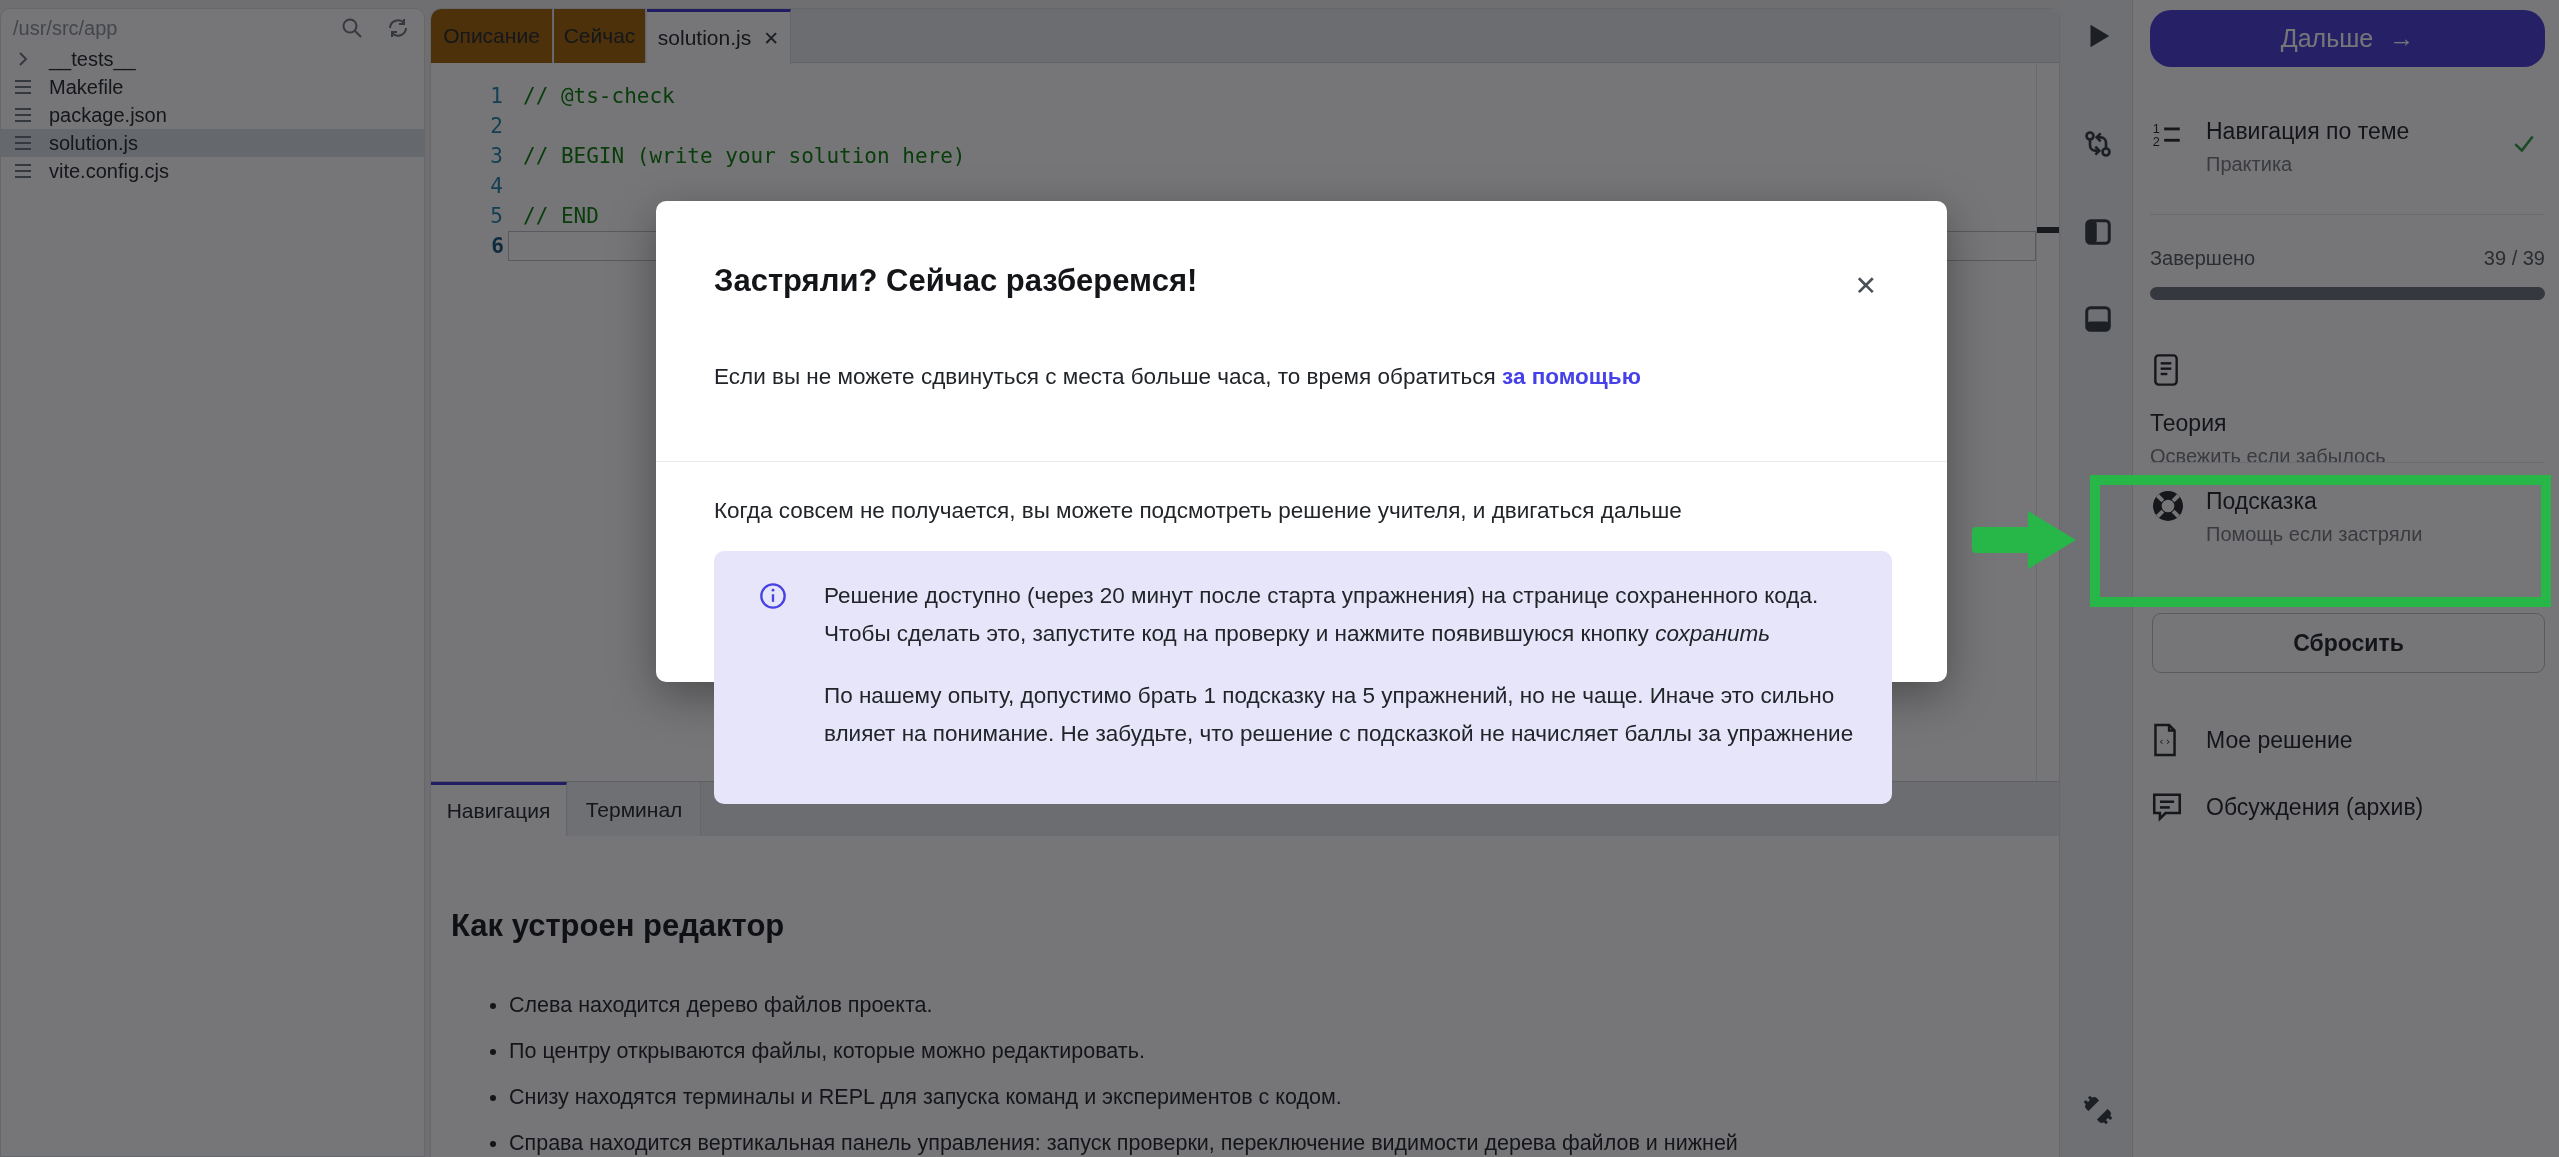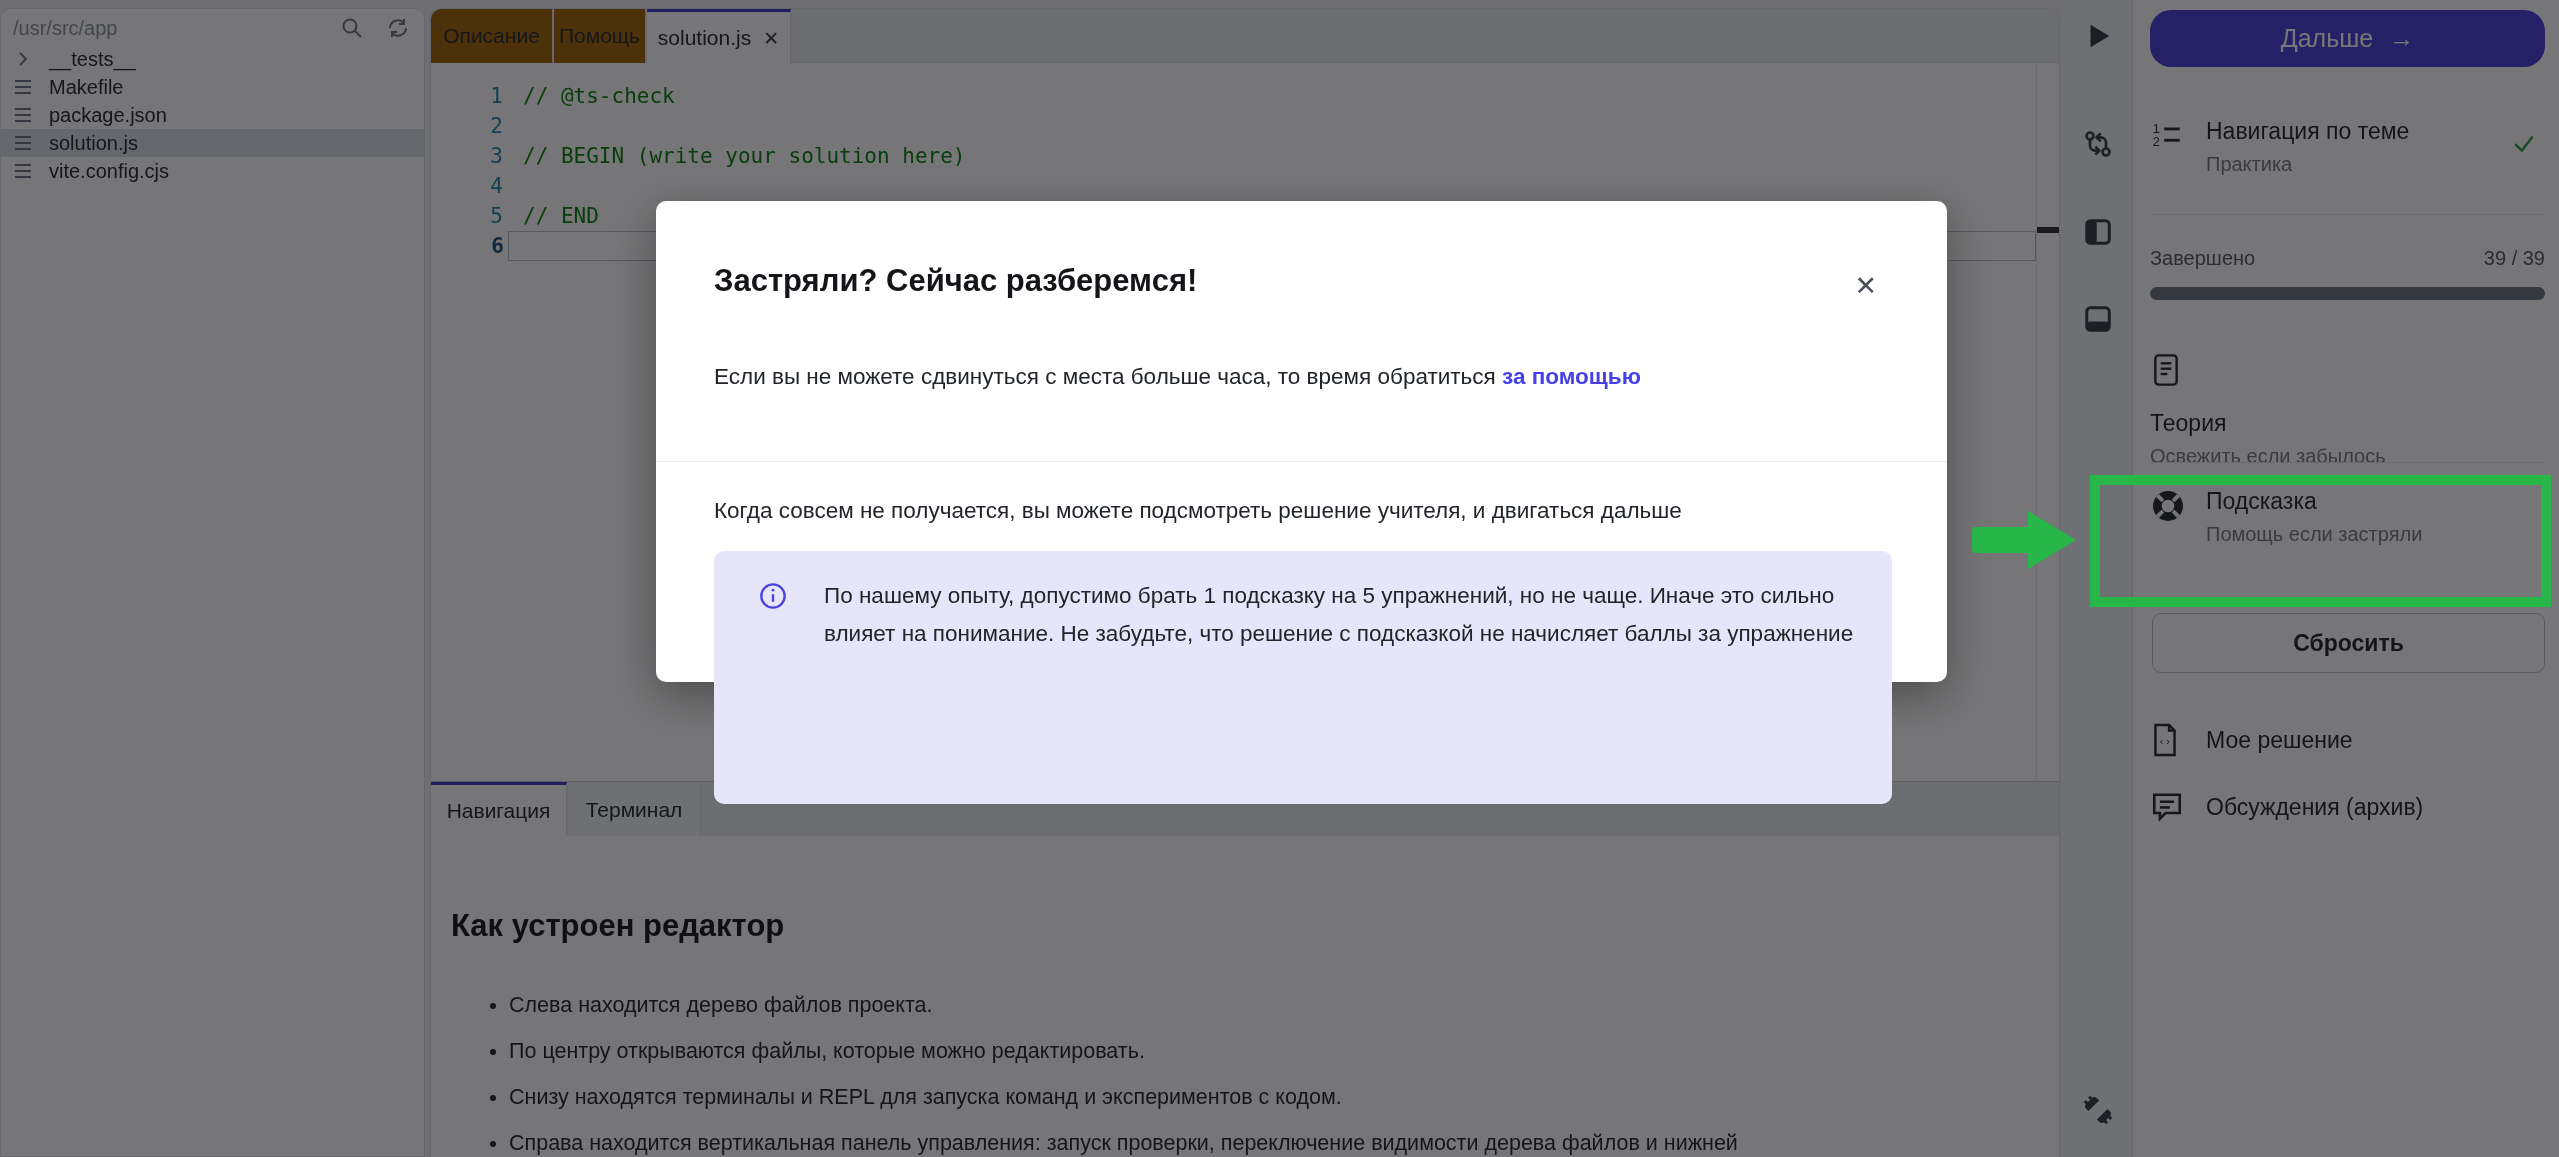--- a/index.html
+++ b/index.html
@@ -157,21 +157,21 @@
     <span>vite.config.cjs</span>
   </div>
 </div>
 
 <div class="abs editor-panel">
   <div class="tabbar">
     <div class="tab" style="left:0; width:122px; border-radius:10px 0 0 0;">
       <span>Описание</span>
     </div>
     <div class="tab" style="left:123px; width:92px;">
-      <span>Помощь</span>
+      <span>Сейчас</span>
     </div>
     <div class="tab active" style="left:216px; width:144px;">
       <span>solution.js</span>
       <span class="close-x">✕</span>
     </div>
   </div>
 
   <div class="code-area">
     <div class="code-line" style="top:17px;">
         <span class="line-num">1</span>
@@ -371,20 +371,21 @@
   <div class="modal-p2">Когда совсем не получается, вы можете подсмотреть решение учителя, и двигаться дальше</div>
   <div class="note-box">
     <span class="note-icon">
       <svg width="28" height="28" viewBox="0 0 24 24" fill="none" stroke="currentColor" stroke-width="2">
           <circle cx="12" cy="12" r="10"></circle>
           <line x1="12" y1="10.5" x2="12" y2="17"></line>
           <circle cx="12" cy="7" r="1.2" fill="currentColor" stroke="none"></circle>
         </svg>
     </span>
     <div class="note-text">
+      <p><span>Решение доступно (через 20 минут после старта упражнения) на странице сохраненного кода. Чтобы сделать это, запустите код на проверку и нажмите появившуюся кнопку </span><i>сохранить</i></p>
       <p>По нашему опыту, допустимо брать 1 подсказку на 5 упражнений, но не чаще. Иначе это сильно влияет на понимание. Не забудьте, что решение с подсказкой не начисляет баллы за упражнение</p>
     </div>
   </div>
 </div>
 
 <div class="abs anno-box"></div>
 <div class="abs anno-arrow">
   <svg width="108" height="70" viewBox="0 0 108 70">
       <path d="M4 22 h52 v-16 l48 29 -48 29 v-16 h-52 a4 4 0 0 1-4-4 v-18 a4 4 0 0 1 4-4 z" fill="#27b648"></path>
     </svg>

